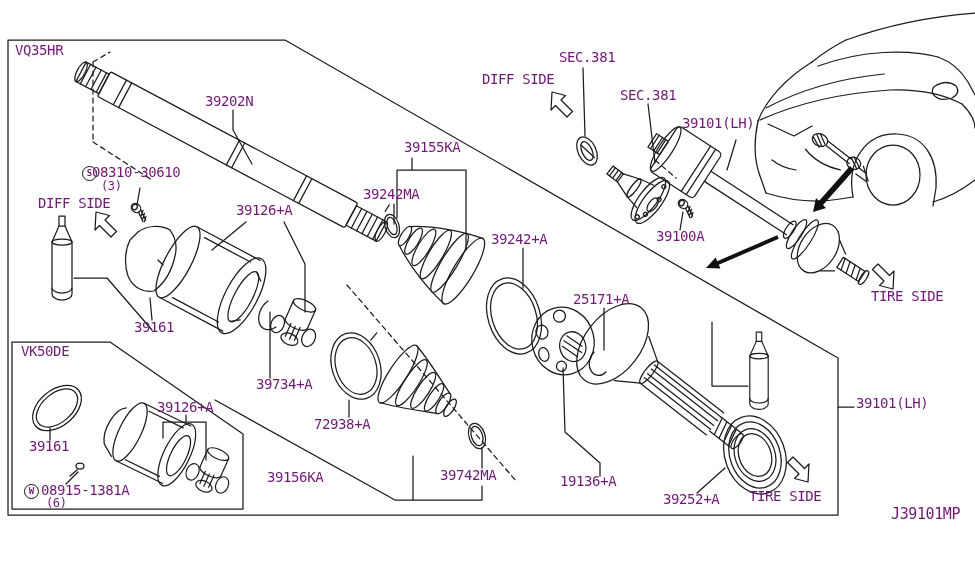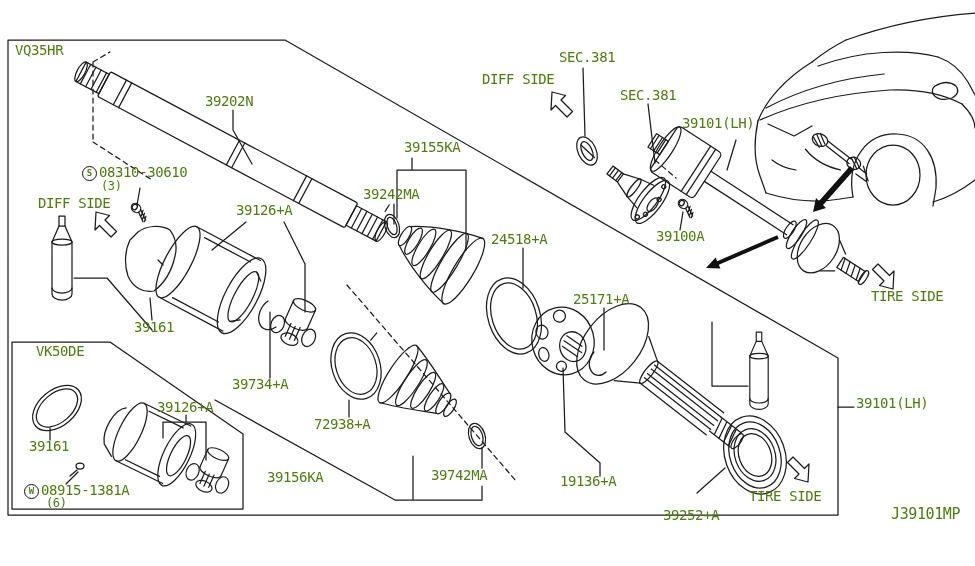--- a/index.html
+++ b/index.html
@@ -1,17 +1,17 @@
 <!DOCTYPE html>
 <html><head>
 <meta charset="utf-8">
 <style>
   html,body{margin:0;padding:0;background:#ffffff;}
   #stage{position:relative;width:975px;height:566px;background:#ffffff;overflow:hidden;
-         font-family:"DejaVu Sans Mono","Liberation Mono",monospace;color:#4d7c0f;border-radius:11px;}
+         font-family:"DejaVu Sans Mono","Liberation Mono",monospace;color:#701a75;border-radius:11px;}
   #stage svg{position:absolute;left:0;top:0;}
   .lbl{position:absolute;font-size:14px;line-height:1;white-space:nowrap;letter-spacing:-0.4px;}
   .lbl.big{font-size:15px;}
   .sym{position:absolute;width:13px;height:13px;border:1.3px solid #151515;border-radius:50%;
        font-size:9px;line-height:13px;text-align:center;font-weight:bold;}
   .qty{position:absolute;font-size:12px;line-height:1;letter-spacing:-0.4px;}
 </style>
 </head>
 <body>
 
@@ -270,46 +270,46 @@
   <g fill="#111111" stroke="none">
     <polygon points="854,170 823,205 826,208 813,212 816,198 819,201 850,166"></polygon>
     <polygon points="778.8,238.8 718.8,264.8 720.4,268.5 706,268 715.6,257.5 717.2,261.2 777.2,235.2"></polygon>
   </g>
 </svg>
 
   <div class="lbl" style="left:15px;top:43px">VQ35HR</div>
   <div class="lbl" style="left:205px;top:94px">39202N</div>
 
   <div class="sym" style="left:82px;top:166px">S</div>
-  <div class="lbl" style="left:99px;top:165px">08310-30610</div>
+  <div class="lbl" style="left:92px;top:165px">08310-30610</div>
   <div class="qty" style="left:101px;top:180px">(3)</div>
 
   <div class="lbl" style="left:38px;top:196px">DIFF SIDE</div>
   <div class="lbl" style="left:236px;top:203px">39126+A</div>
   <div class="lbl" style="left:134px;top:320px">39161</div>
 
-  <div class="lbl" style="left:36px;top:344px">VK50DE</div>
+  <div class="lbl" style="left:21px;top:344px">VK50DE</div>
   <div class="lbl" style="left:157px;top:400px">39126+A</div>
   <div class="lbl" style="left:29px;top:439px">39161</div>
 
   <div class="sym" style="left:24px;top:484px">W</div>
   <div class="lbl" style="left:41px;top:483px">08915-1381A</div>
   <div class="qty" style="left:46px;top:497px">(6)</div>
 
-  <div class="lbl" style="left:232px;top:377px">39734+A</div>
+  <div class="lbl" style="left:256px;top:377px">39734+A</div>
   <div class="lbl" style="left:314px;top:417px">72938+A</div>
   <div class="lbl" style="left:267px;top:470px">39156KA</div>
-  <div class="lbl" style="left:431px;top:468px">39742MA</div>
+  <div class="lbl" style="left:440px;top:468px">39742MA</div>
 
   <div class="lbl" style="left:404px;top:140px">39155KA</div>
   <div class="lbl" style="left:363px;top:187px">39242MA</div>
-  <div class="lbl" style="left:491px;top:232px">24518+A</div>
+  <div class="lbl" style="left:491px;top:232px">39242+A</div>
   <div class="lbl" style="left:573px;top:292px">25171+A</div>
   <div class="lbl" style="left:560px;top:474px">19136+A</div>
-  <div class="lbl" style="left:663px;top:508px">39252+A</div>
+  <div class="lbl" style="left:663px;top:492px">39252+A</div>
 
   <div class="lbl" style="left:559px;top:50px">SEC.381</div>
   <div class="lbl" style="left:482px;top:72px">DIFF SIDE</div>
   <div class="lbl" style="left:620px;top:88px">SEC.381</div>
   <div class="lbl" style="left:682px;top:116px">39101(LH)</div>
   <div class="lbl" style="left:656px;top:229px">39100A</div>
   <div class="lbl" style="left:871px;top:289px">TIRE SIDE</div>
 
   <div class="lbl" style="left:856px;top:396px">39101(LH)</div>
   <div class="lbl" style="left:749px;top:489px">TIRE SIDE</div>

